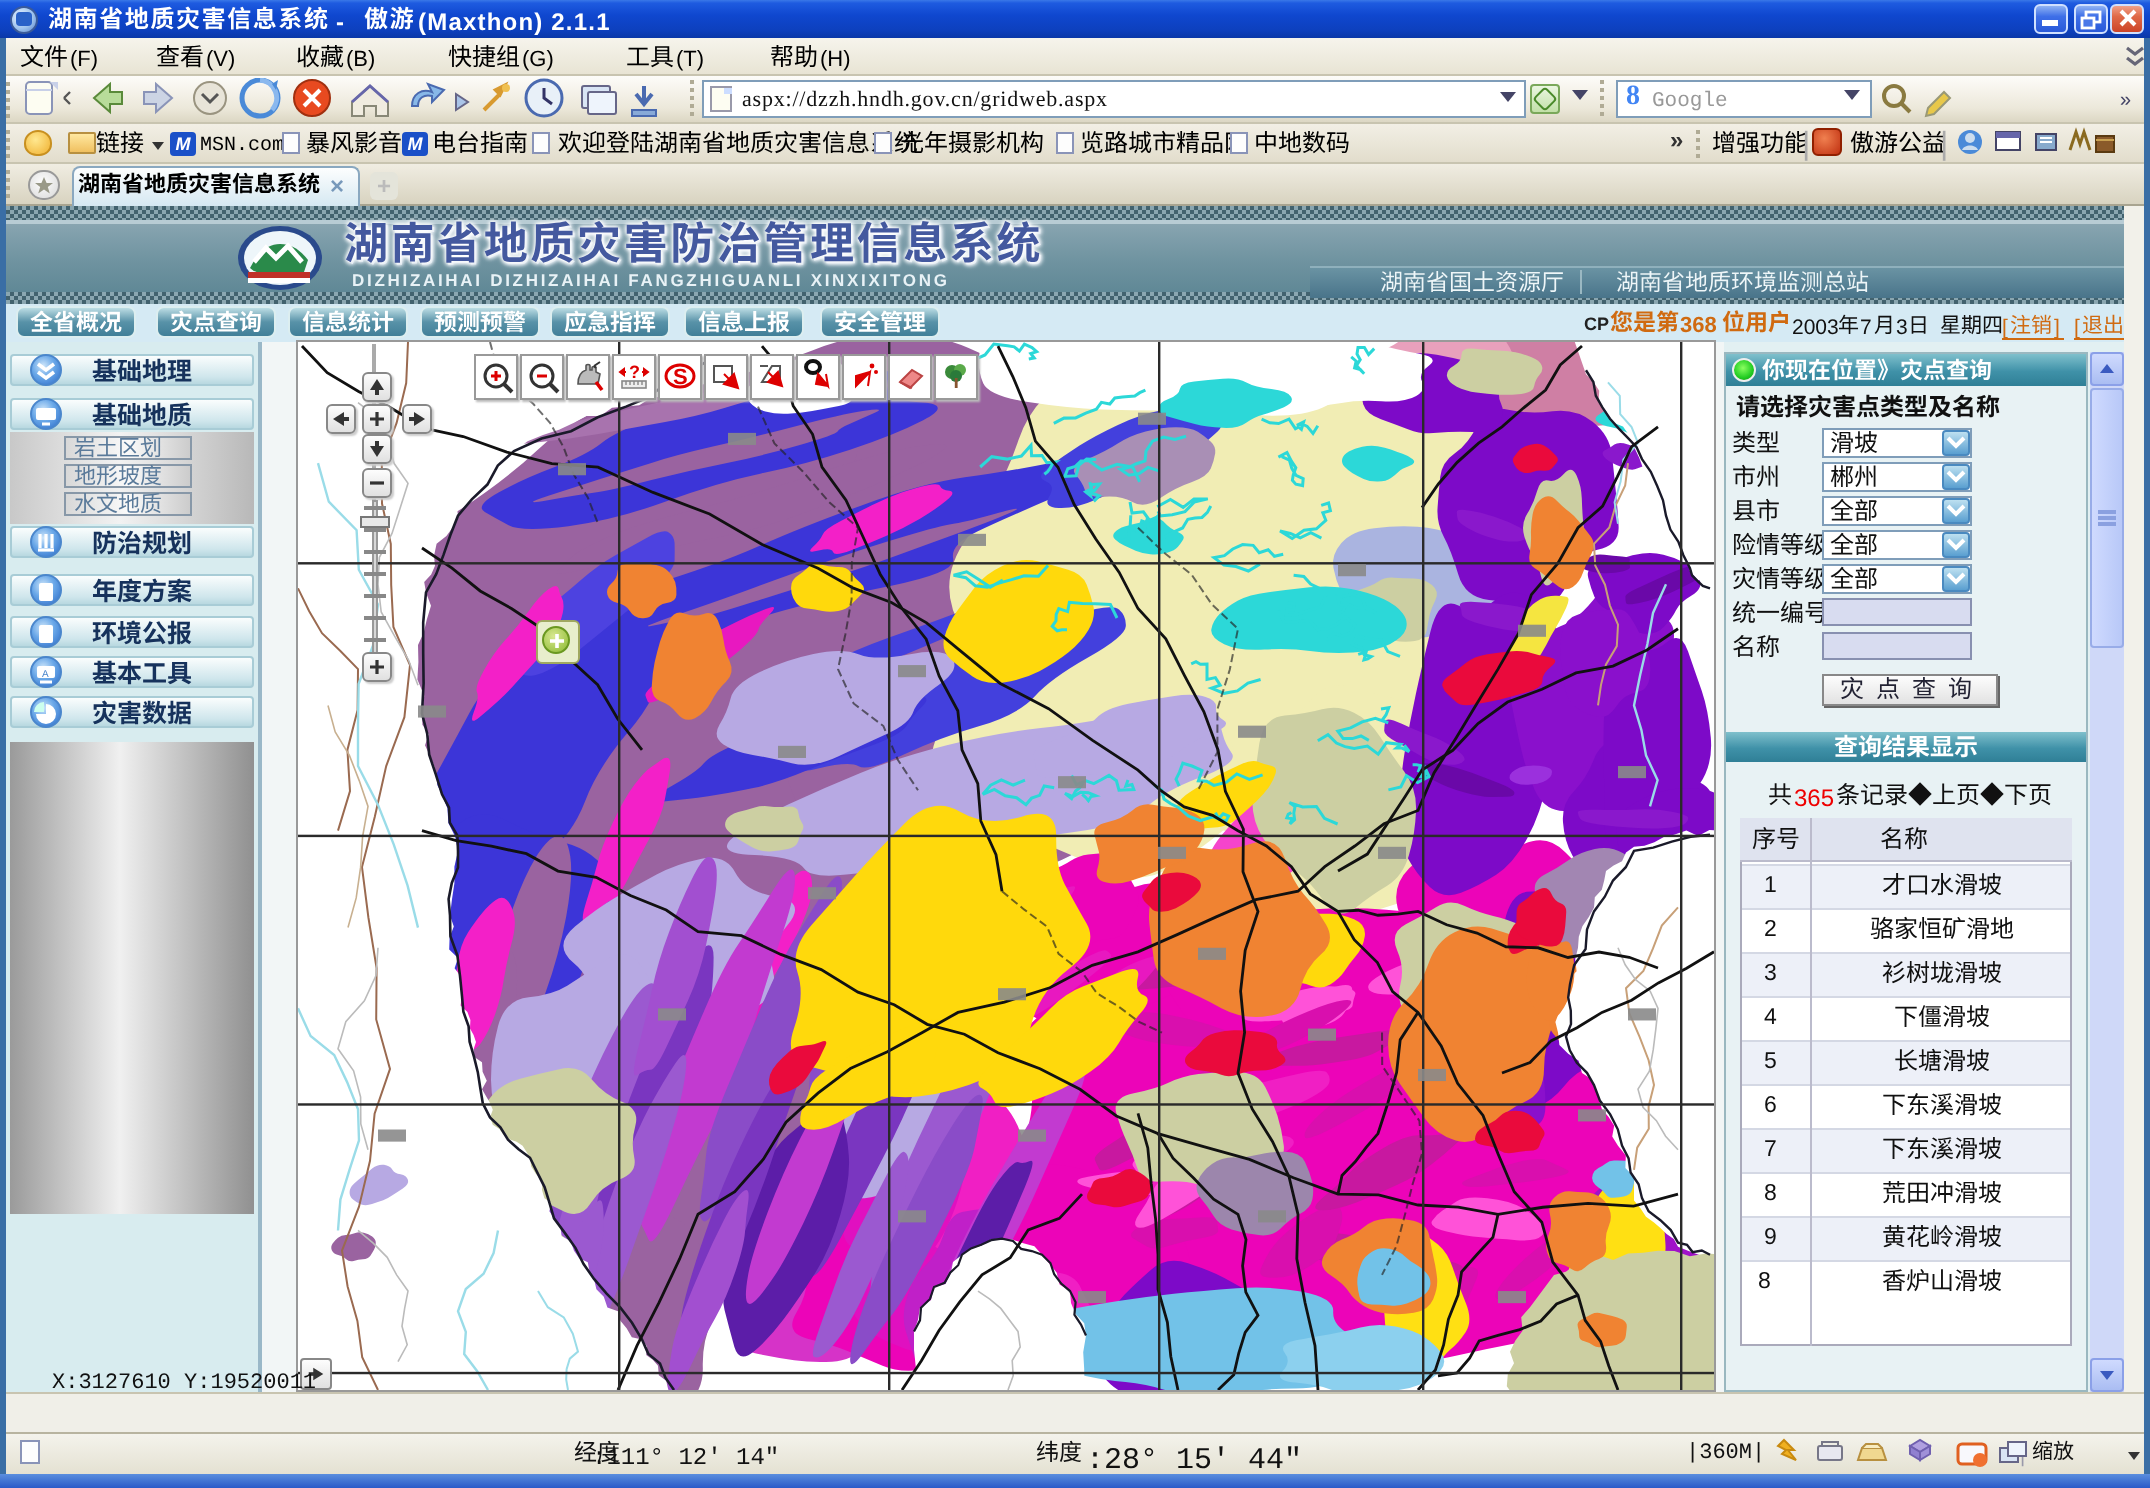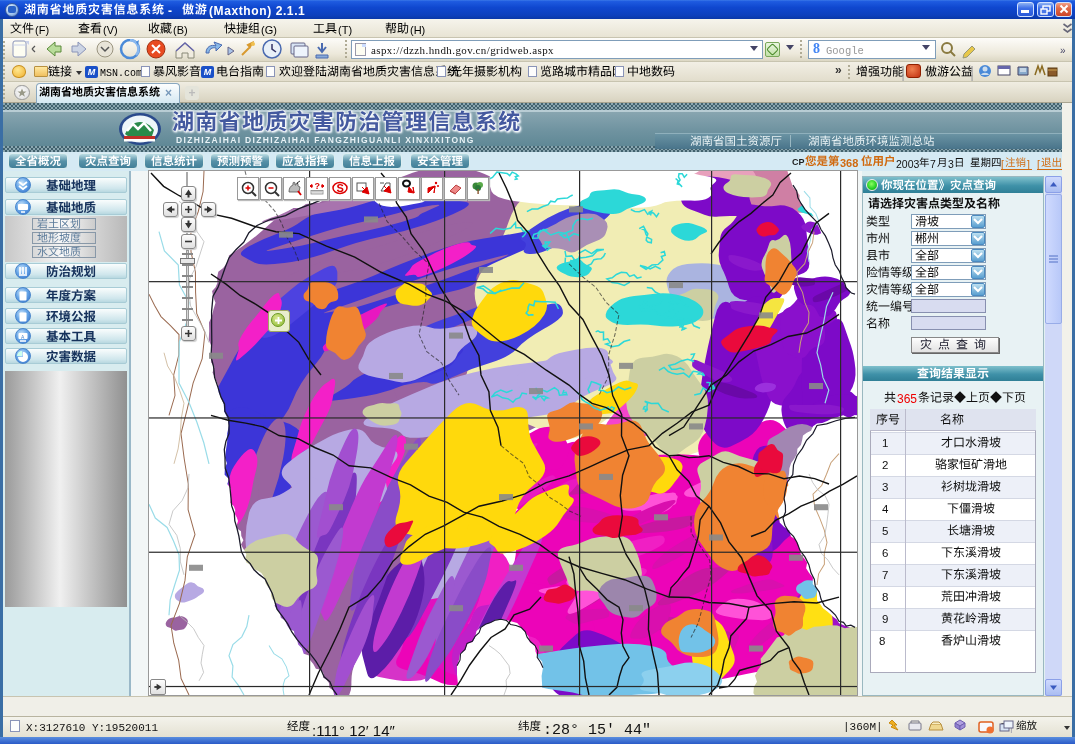--- a/index.html
+++ b/index.html
@@ -1556,28 +1556,28 @@
 <svg class="abs" style="left:1049px;top:684px" width="9" height="7" viewBox="0 0 9 7">
     <path d="M4.5 6L8 1.5H1z" fill="#3a5ac0"></path>
   </svg>
 <div class="abs" style="left:1062px;top:103px;width:10px;height:593px;background:#f2f1ea"></div>
 <div class="abs" style="left:1060px;top:45px;width:14px;height:14px;color:#446;font-size:10px">»</div>
 <div class="abs" style="left:0;top:19px;width:3px;height:725px;background:#3a6ea5"></div>
 <div class="abs" style="left:1072px;top:19px;width:3px;height:725px;background:#3a6ea5"></div>
 <div class="abs" style="left:3px;top:696px;width:1069px;height:20px;background:#f0efe8;border-top:1px solid #c8c4b0"></div>
 <div class="abs" style="left:3px;top:716px;width:1069px;height:21px;background:linear-gradient(180deg,#f4f3ec,#e4e1d2);border-top:1px solid #b8b4a0"></div>
 <div class="abs" style="left:10px;top:720px;width:10px;height:12px;background:#fdfdfd;border:1px solid #8a94b8"></div>
-<span class="abs" style="left:26px;top:722px;font-size:11px;font-family:'Liberation Mono',monospace;color:#111">X:3127610 Y:19520011</span>
+<span class="abs" style="left:26px;top:686px;font-size:11px;font-family:'Liberation Mono',monospace;color:#111">X:3127610 Y:19520011</span>
 <svg style="position:absolute;left:287px;top:720px;overflow:visible;" width="24" height="14">
     <g transform="translate(0,10.1) scale(0.0115,-0.0115)" fill="#111">
       <use href="#g211" x="0"></use>
       <use href="#g127" x="1000"></use>
     </g>
   </svg>
-<span class="abs" style="left:312px;top:722px;font-size:15px;font-family:Liberation Sans, sans-serif;color:#111">:111° 12′ 14″</span>
+<span class="abs" style="left:296px;top:722px;font-size:12px;font-family:Liberation Mono, monospace;color:#111">:111° 12′ 14″</span>
 <svg style="position:absolute;left:518px;top:720px;overflow:visible;" width="24" height="14">
     <g transform="translate(0,10.1) scale(0.0115,-0.0115)" fill="#111">
       <use href="#g212" x="0"></use>
       <use href="#g127" x="1000"></use>
     </g>
   </svg>
 <span class="abs" style="left:543px;top:722px;font-size:15px;font-family:'Liberation Mono',monospace;color:#111">:28° 15′ 44″</span>
 <span class="abs" style="left:843px;top:721px;font-size:11px;color:#111;font-family:'Liberation Mono',monospace">|360M|</span>
 <svg class="abs" style="left:887px;top:719px" width="130" height="15" viewBox="0 0 130 15">
 <path d="M5 1l5 5-3 0 4 5-7-3 2-2-4-2z" fill="#f0b020" stroke="#c88a10"></path>

